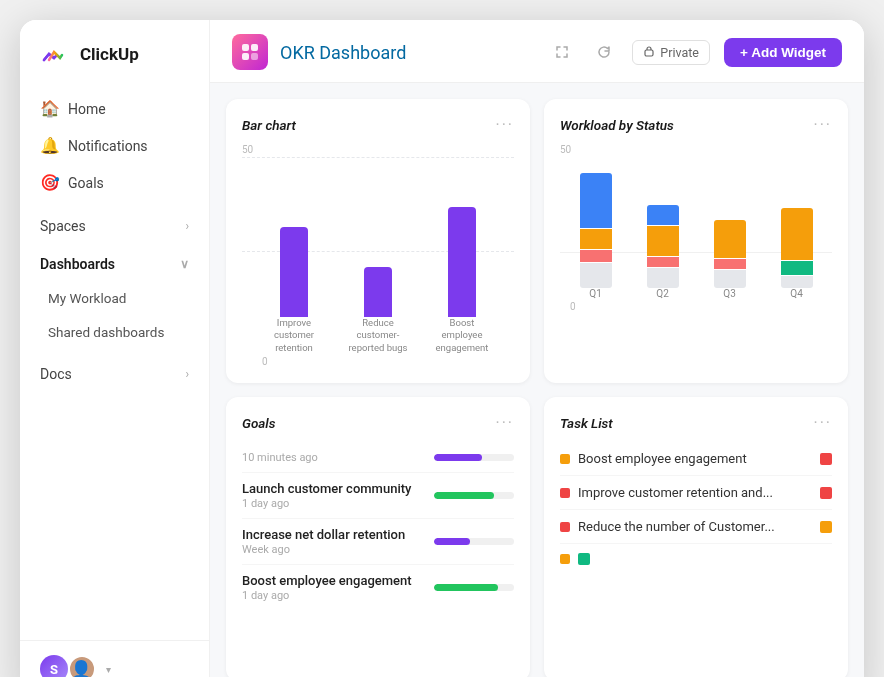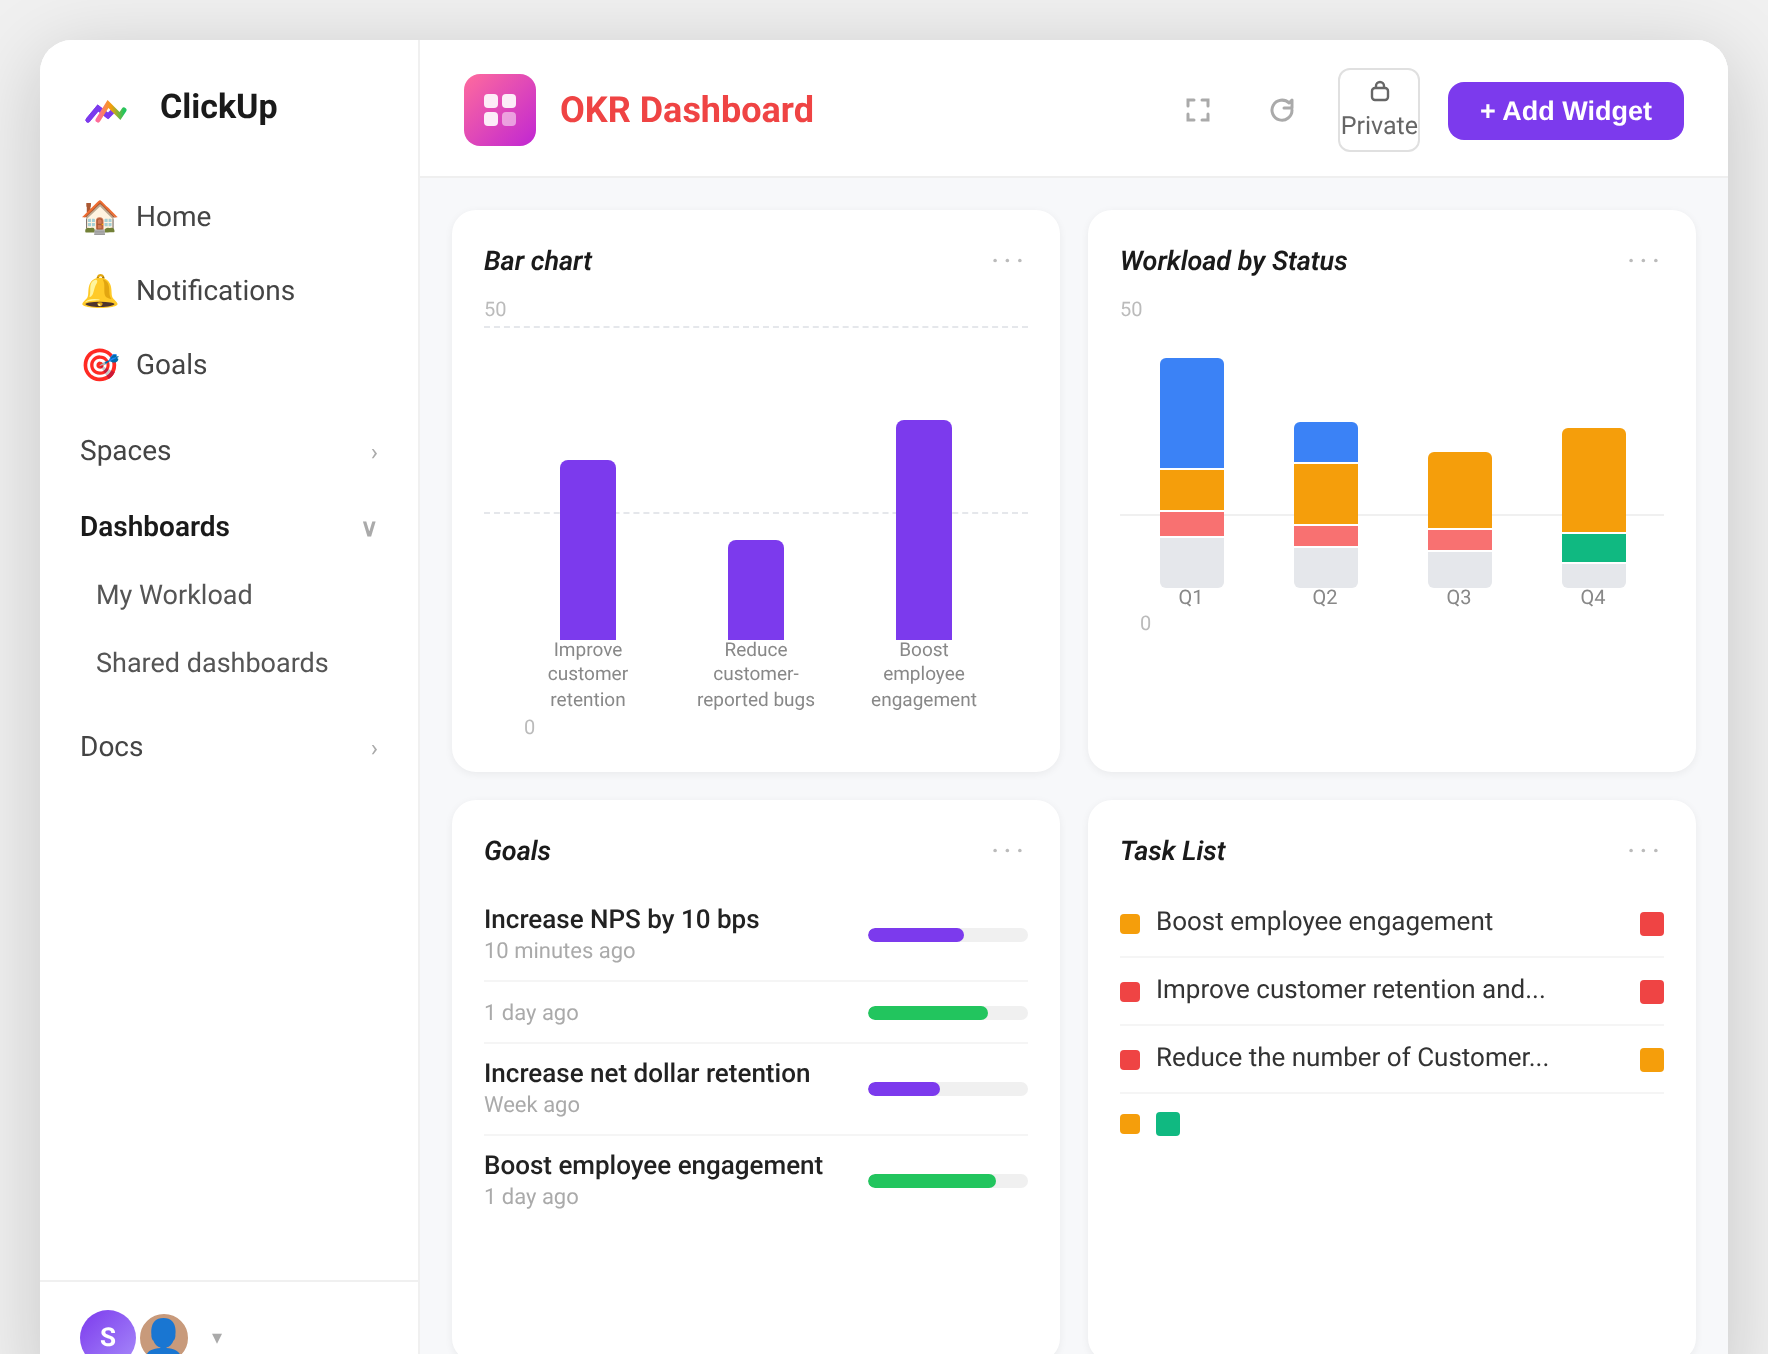--- a/index.html
+++ b/index.html
@@ -111,46 +111,45 @@
     }
     .dashboard-icon-wrap {
       width: 36px; height: 36px;
       background: linear-gradient(135deg, #ff6b9d, #c026d3);
       border-radius: 8px;
       display: flex; align-items: center; justify-content: center;
       font-size: 18px;
     }
     .topbar-title {
       font-size: 18px;
-      font-weight: 700;
-      color: #ef4444;
+      font-weight: 400;
+      color: #0369a1;
       flex: 1;
     }
     .topbar-actions {
       display: flex;
       align-items: center;
       gap: 14px;
     }
     .icon-btn {
       width: 28px; height: 28px;
       display: flex; align-items: center; justify-content: center;
       cursor: pointer;
       color: #aaa;
       font-size: 16px;
       border-radius: 6px;
       transition: background 0.15s;
     }
     .private-badge {
-      display: flex; align-items: center; gap: 5px;
+      display: flex; align-items: flex-start; gap: 5px;
       font-size: 12.5px; color: #666;
-      padding: 4px 0;
+      padding: 4px 10px;
       border: 1px solid #e0e0e0;
       border-radius: 6px;
       cursor: pointer;
-      flex-direction: column;
     }
     .add-widget-btn {
       background: #7c3aed;
       color: #fff;
       border: none;
       border-radius: 8px;
       padding: 7px 16px;
       font-size: 13.5px;
       font-weight: 600;
       cursor: pointer;
@@ -481,29 +480,29 @@
       </div>
 
       <div class="widget-card">
         <div class="widget-header">
           <span class="widget-title">Goals</span>
           <span class="widget-menu">···</span>
         </div>
         <div class="goals-list">
           <div class="goal-item">
             <div class="goal-info">
-              <div class="goal-name">Increase NPS by 10 bps</div>
               <div class="goal-time">10 minutes ago</div>
             </div>
             <div class="goal-progress-bar">
               <div class="goal-progress-fill" style="width:60%;background:#7c3aed;"></div>
             </div>
           </div>
           <div class="goal-item">
             <div class="goal-info">
+              <div class="goal-name">Launch customer community</div>
               <div class="goal-time">1 day ago</div>
             </div>
             <div class="goal-progress-bar">
               <div class="goal-progress-fill" style="width:75%;background:#22c55e;"></div>
             </div>
           </div>
           <div class="goal-item">
             <div class="goal-info">
               <div class="goal-name">Increase net dollar retention</div>
               <div class="goal-time">Week ago</div>

